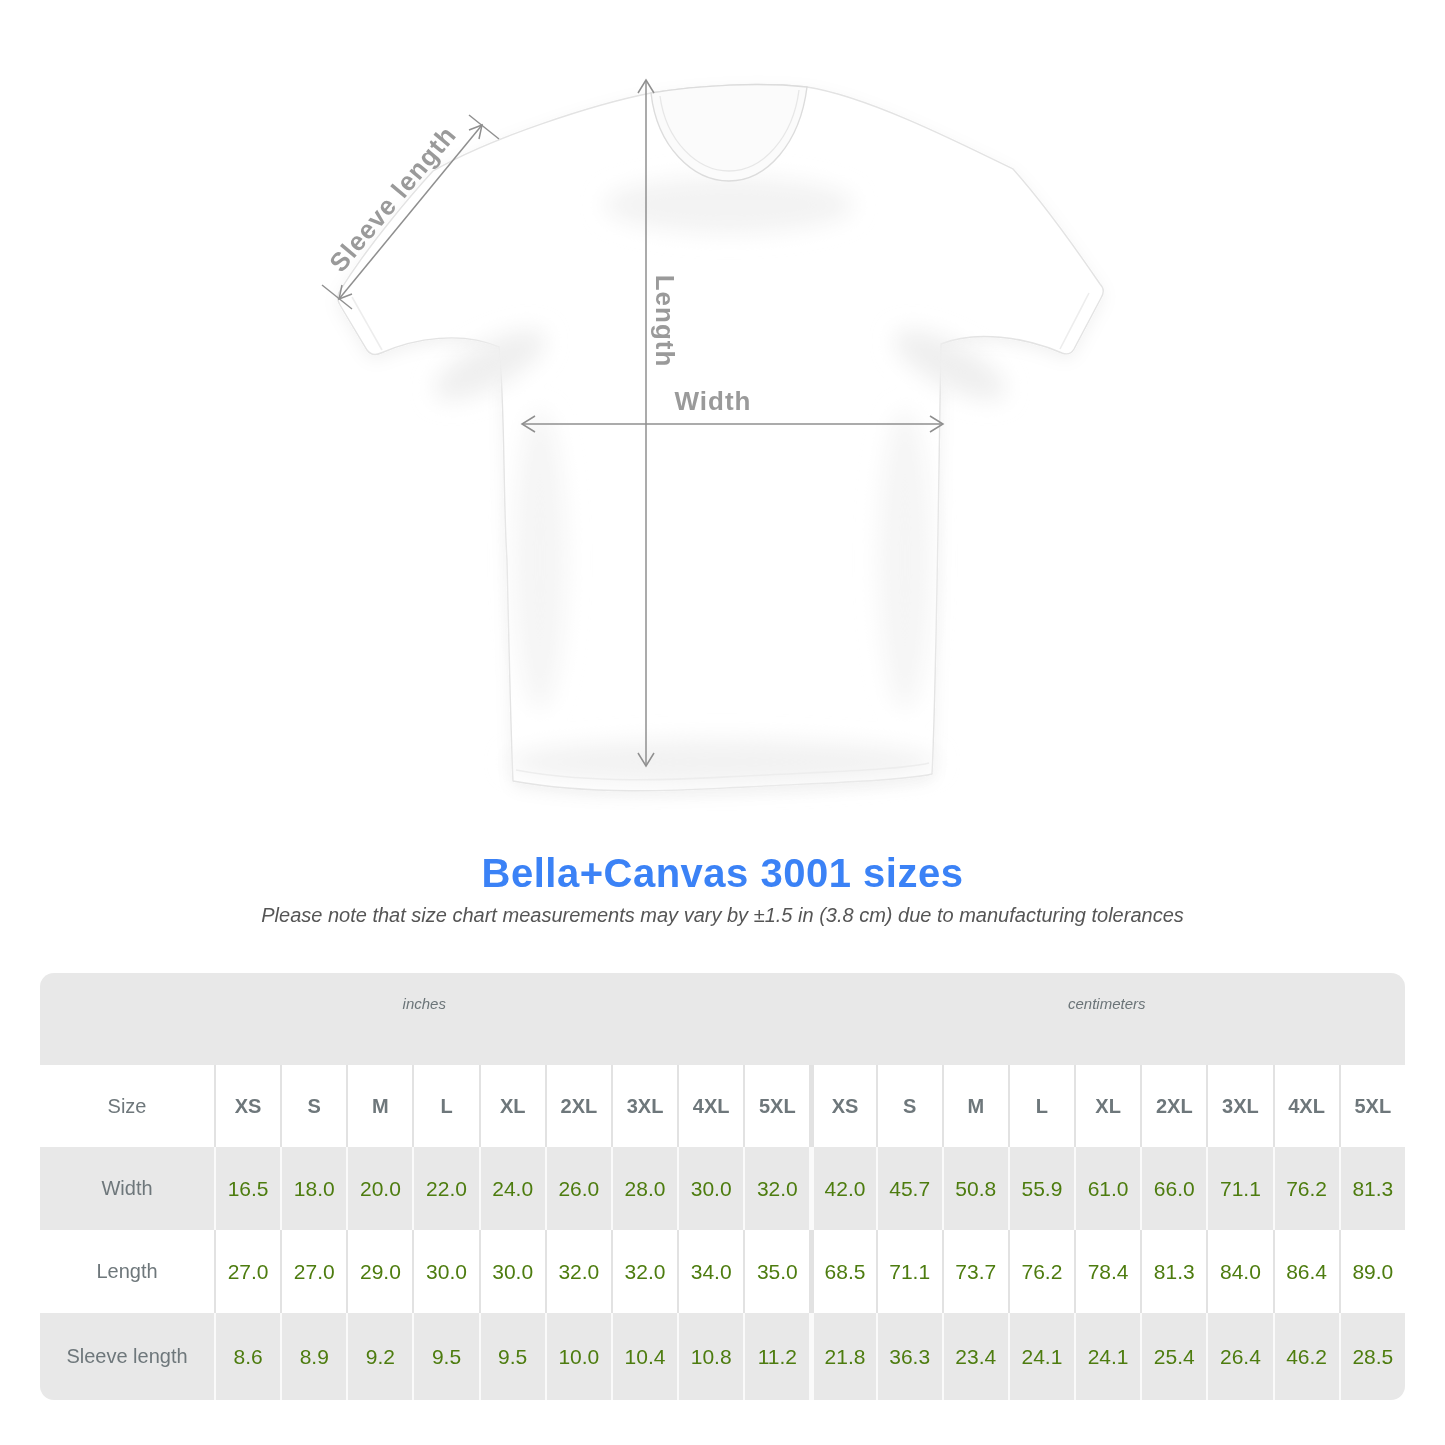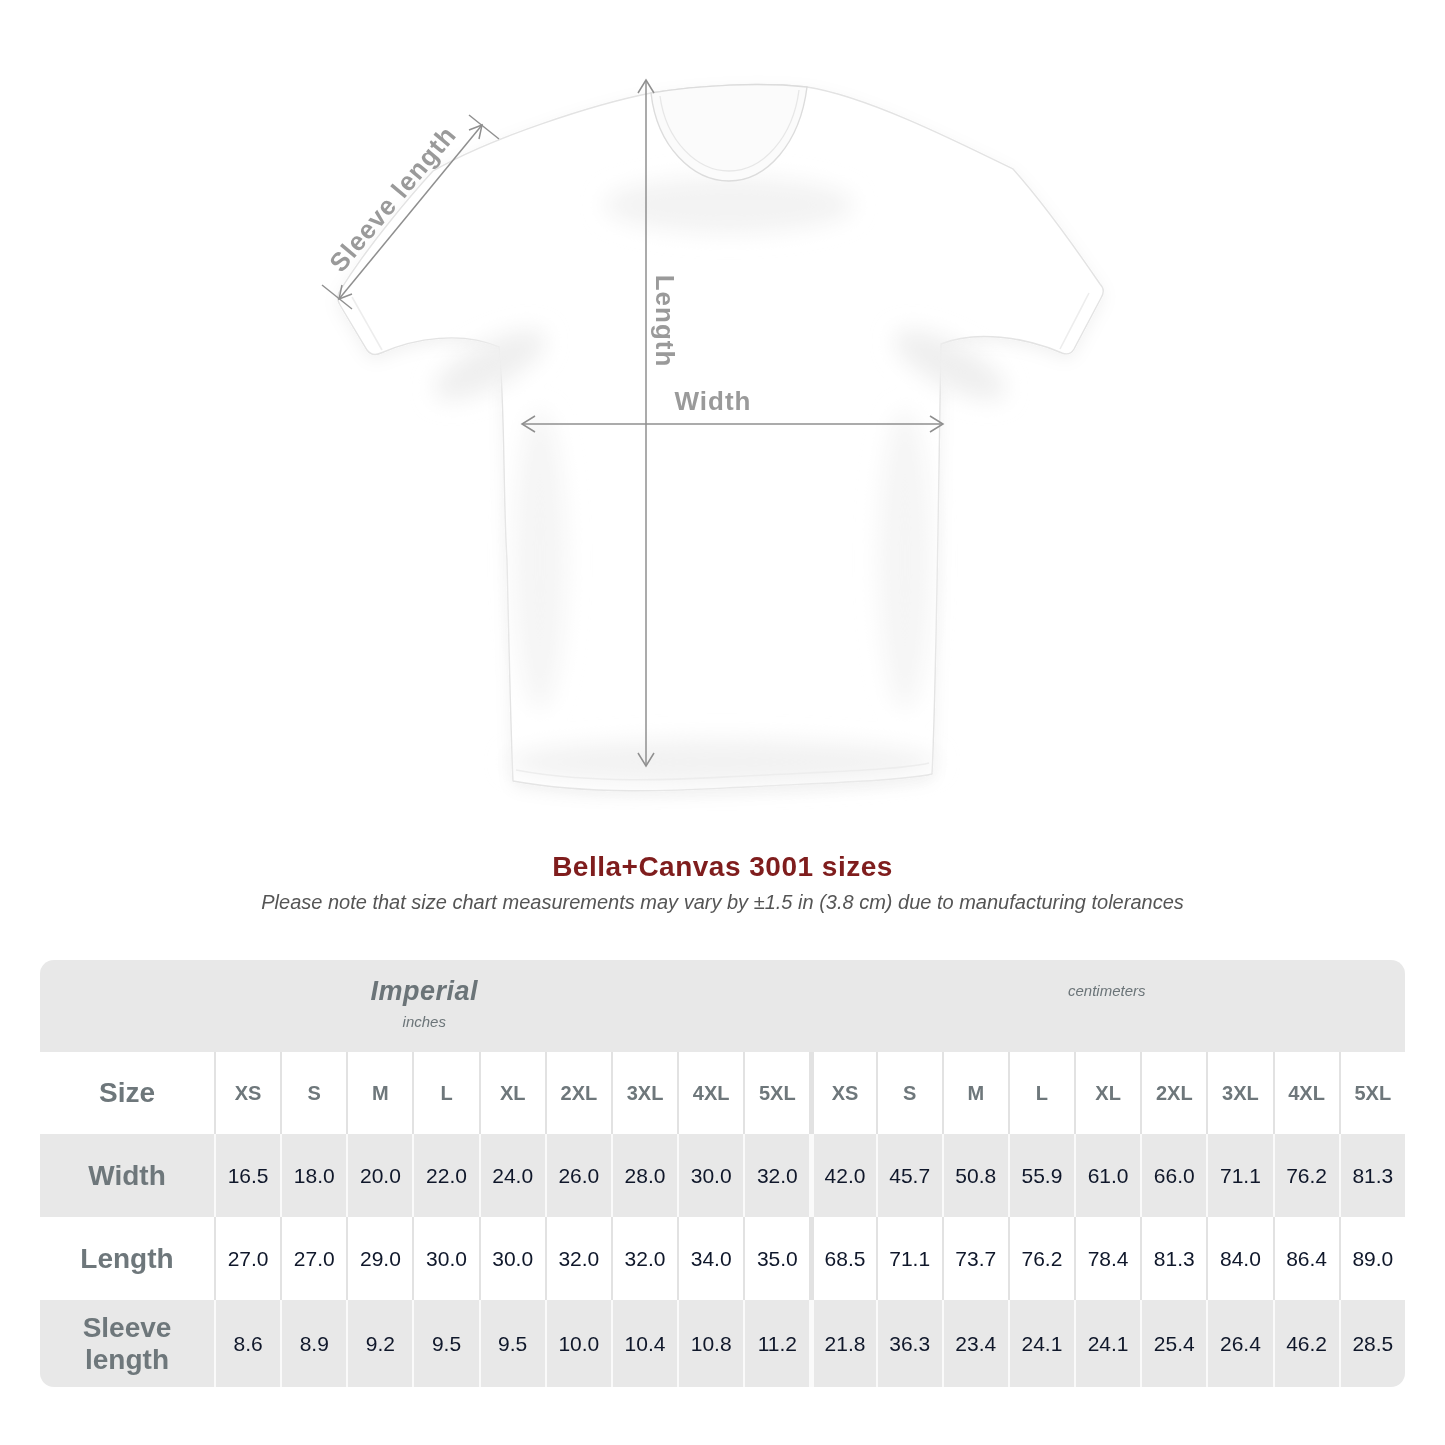--- a/index.html
+++ b/index.html
@@ -13,21 +13,21 @@
   .diagram svg{position:absolute;left:0;top:0;}
   .dim-label{
     position:absolute;font-weight:bold;font-size:26px;color:#9a9a9a;
     letter-spacing:1px;white-space:nowrap;
   }
   .dim-label.sleeve{left:393px;top:199px;transform:translate(-50%,-50%) rotate(-50deg);}
   .dim-label.length{left:664px;top:321px;transform:translate(-50%,-50%) rotate(90deg);}
   .dim-label.width{left:713px;top:401px;transform:translate(-50%,-50%);}
   
   .chart-title{
-    margin:6px 0 8px;text-align:center;font-size:28px;font-weight:bold;color:#7f1d1d;
+    margin:6px 0 8px;text-align:center;font-size:40px;font-weight:bold;color:#3b82f6;
     letter-spacing:0.5px;
   }
   .chart-subtitle{
     margin:0;text-align:center;font-style:italic;font-size:20px;color:#555555;
   }
   
   .table-wrap{
     margin:46px 40px 0;width:1365px;border-radius:14px;overflow:hidden;background:#ffffff;
   }
   .unit-band{display:flex;height:92px;background:#e8e8e8;}
@@ -38,23 +38,23 @@
   .unit-sub{font-style:italic;font-size:15px;color:#6b7478;margin-top:6px;}
   table.size-table{width:100%;table-layout:fixed;border-collapse:separate;border-spacing:0;}
   table.size-table th,table.size-table td{
     text-align:center;vertical-align:middle;padding:0;
   }
   thead tr{height:82px;background:#ffffff;}
   tbody tr{height:83px;}
   tbody tr:last-child{height:87px;}
   tbody tr.row-gray{background:#e8e8e8;}
   tbody tr.row-white{background:#ffffff;}
-  .row-label{font-weight:bold;font-size:28px;color:#6e777b;}
+  .row-label{font-weight:normal;font-size:20px;color:#6e777b;}
   .size-cell{font-weight:bold;font-size:20px;color:#6e777b;}
-  .value-cell{font-size:21px;color:#0f172a;font-weight:normal;}
+  .value-cell{font-size:21px;color:#4d7c0f;font-weight:normal;}
   
   thead .size-cell{border-left:2px solid #e2e2e2;}
   thead .size-cell.group-start{border-left-width:5px;}
   tbody tr.row-white .value-cell{border-left:2px solid #e2e2e2;}
   tbody tr.row-white .value-cell.group-start{border-left-width:5px;}
   tbody tr.row-gray .value-cell{border-left:2px solid #fafafa;}
   tbody tr.row-gray .value-cell.group-start{border-left-width:5px;}
 </style>
 </head>
 <body>
@@ -138,21 +138,20 @@
   <div class="dim-label length">Length</div>
   <div class="dim-label width">Width</div>
 </div>
 
 <h1 class="chart-title">Bella+Canvas 3001 sizes</h1>
 <p class="chart-subtitle">Please note that size chart measurements may vary by ±1.5 in (3.8 cm) due to manufacturing tolerances</p>
 
 <div class="table-wrap">
   <div class="unit-band">
     <div class="unit-group imperial">
-      <div class="unit-title">Imperial</div>
       <div class="unit-sub">inches</div>
     </div>
     <div class="unit-group metric">
       <div class="unit-sub">centimeters</div>
     </div>
   </div>
   <table class="size-table">
     <colgroup>
       <col style="width:174px">
     </colgroup>

